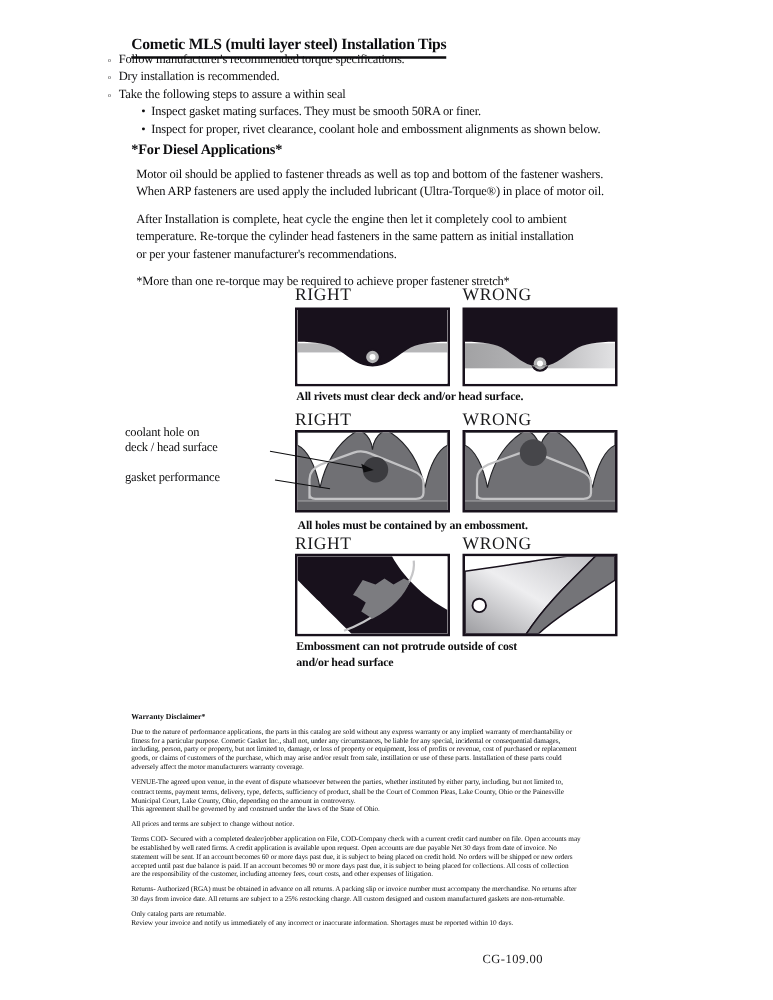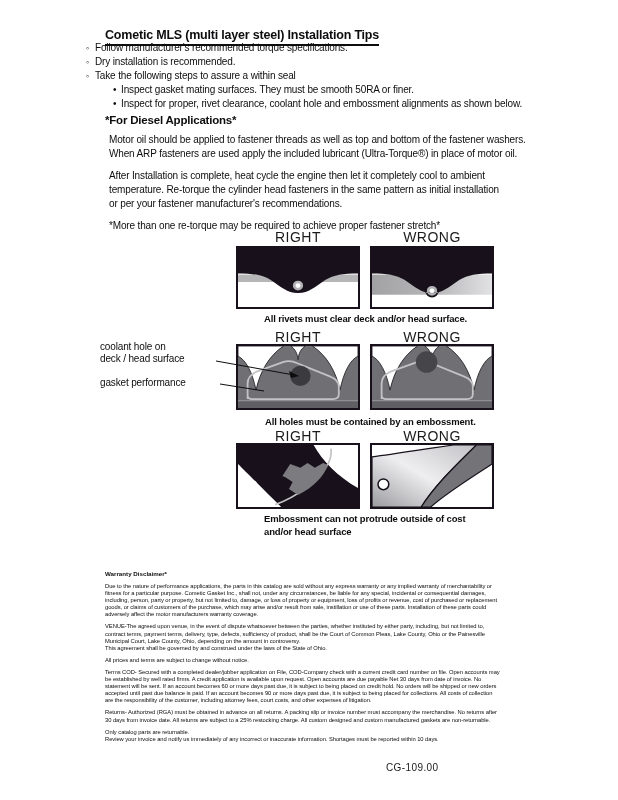--- a/index.html
+++ b/index.html
@@ -1,18 +1,18 @@
 <!DOCTYPE html>
 <html><head>
 <meta charset="utf-8">
 <style>
   html,body{margin:0;padding:0;background:#e8e8e8;}
   #page{
     position:relative;width:618px;height:800px;background:#ffffff;
-    font-family:Liberation Sans, sans-serif;color:#0d0d0f;
+    font-family:Liberation Serif, serif;color:#0d0d0f;
     overflow:hidden;margin:0 auto;
   }
   .abs{position:absolute;}
   .pre{white-space:pre-line;}
 
   
   .title{
     left:105px;top:20px;font-size:12.5px;font-weight:700;letter-spacing:-0.2px;
     border-bottom:2px solid #0d0d0f;padding-bottom:2px;display:inline-block;
   }
@@ -23,24 +23,24 @@
   .brow .mk{width:9px;flex:0 0 9px;font-size:9px;}
   .brow.sub{margin-left:27px;}
   .brow.sub .mk{width:8px;flex:0 0 8px;font-size:10px;}
 
   
   .diesel{left:105px;top:114px;width:505px;}
   .diesel h2{font-size:11.5px;font-weight:700;margin:0 0 7px 0;letter-spacing:-0.2px;}
   .diesel p{font-size:10px;line-height:14px;letter-spacing:-0.15px;margin:0 0 8px 4px;}
 
   
-  .dlabel{width:124px;text-align:center;font-size:14px;letter-spacing:0.5px;color:#1a1a1c;}
+  .dlabel{width:124px;text-align:left;font-size:14px;letter-spacing:0.5px;color:#1a1a1c;}
   .panel{width:124px;box-sizing:border-box;border:2px solid #18111c;background:#fff;}
   .panel svg{display:block;width:100%;height:100%;}
-  .caption{font-size:9.5px;font-weight:700;letter-spacing:-0.15px;line-height:13px;margin-left:27px;}
+  .caption{font-size:9.5px;font-weight:700;letter-spacing:-0.15px;line-height:13px;}
   .sidelabel{font-size:10px;line-height:12px;letter-spacing:-0.15px;text-align:left;}
   #leaders{left:0;top:0;width:618px;height:800px;pointer-events:none;z-index:5;}
 
   
   .legal{left:105px;top:570px;width:445px;}
   .legal h3{font-size:6.2px;font-weight:700;margin:0 0 6px 0;}
   .legal p{font-size:5.8px;line-height:7.1px;margin:0 0 5px 0;letter-spacing:-0.05px;}
 
   .pagenum{left:386px;top:762px;font-size:10px;letter-spacing:0.4px;color:#1a1a1c;}
 </style>

